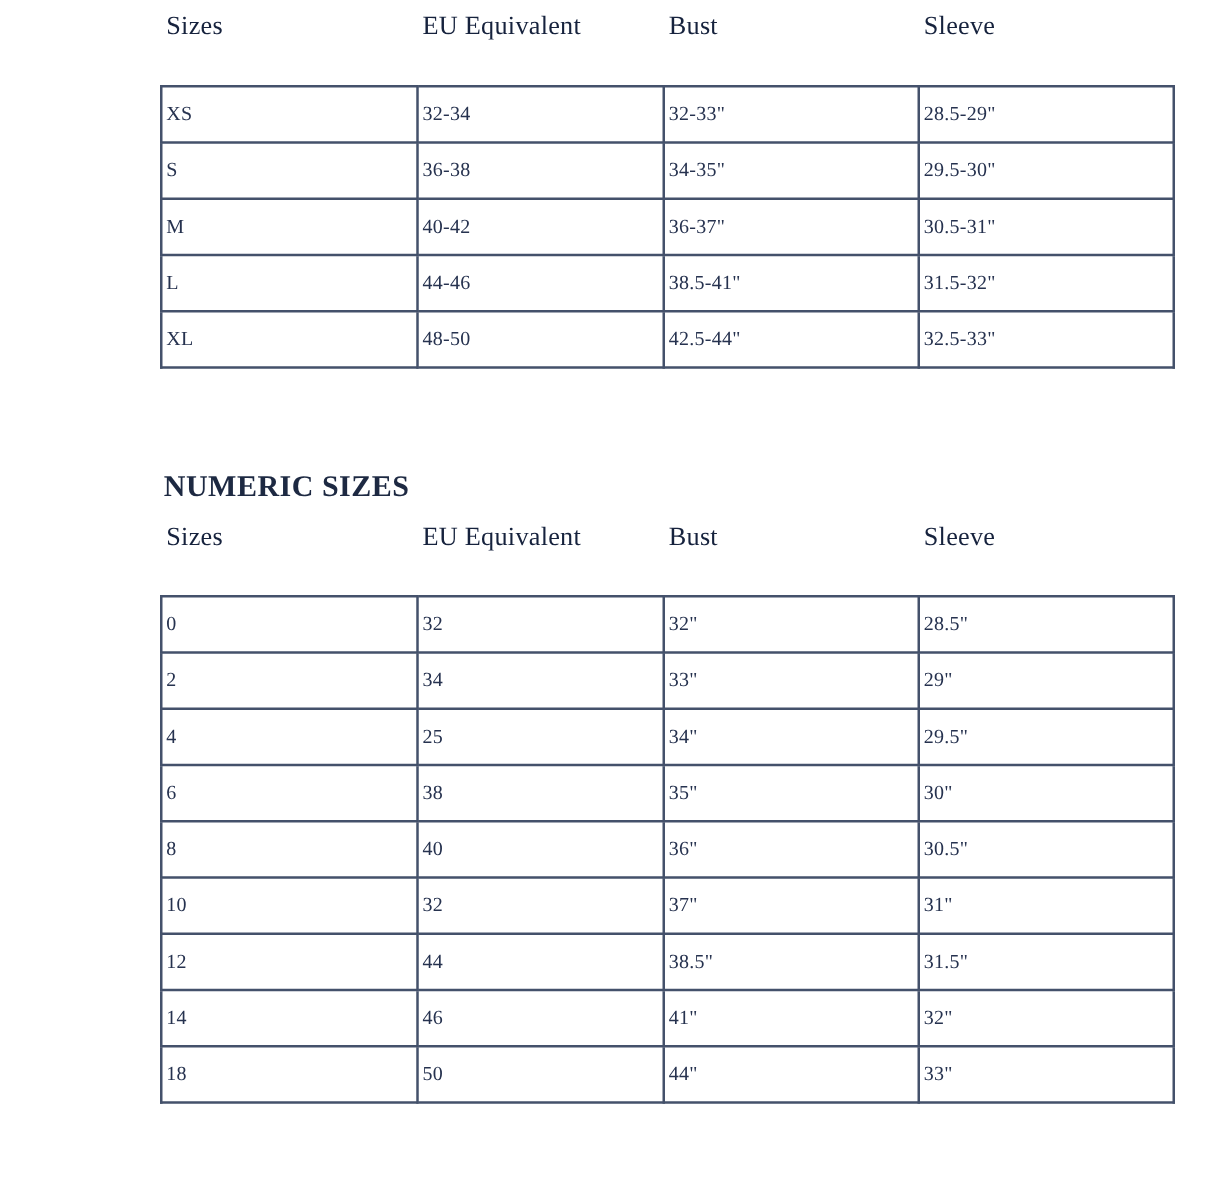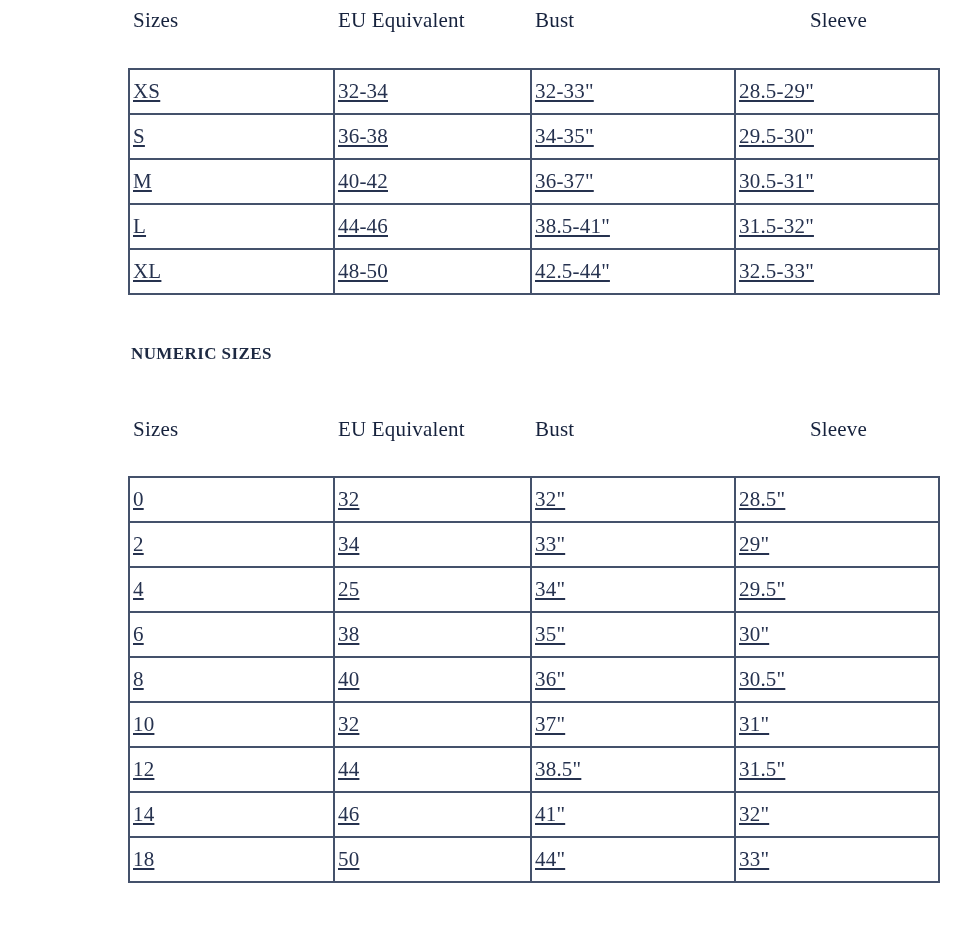--- a/index.html
+++ b/index.html
@@ -27,34 +27,33 @@
     color: #16223d;
   }
   .col-headers .col-h {
     box-sizing: border-box;
     padding-left: 5px;
     letter-spacing: 0.2px;
   }
   .col-headers .col-h:nth-child(1) { width: 205px; }
   .col-headers .col-h:nth-child(2) { width: 197px; }
   .col-headers .col-h:nth-child(3) { width: 204px; }
-  .col-headers .col-h:nth-child(4) { width: 204px; text-align: center; }
+  .col-headers .col-h:nth-child(4) { width: 204px; }
   .headers-letter { top: 8px; }
   .headers-numeric { top: 417px; }
 
   
   table.size-table {
     position: absolute;
     left: 128px;
     width: 810px;
     border-collapse: collapse;
     table-layout: fixed;
-    font-size: 21px;
+    font-size: 16px;
     color: #26324f;
-    text-decoration: underline;
   }
   .table-letter  { top: 68px; }
   .table-numeric { top: 476px; }
   table.size-table td {
     box-sizing: border-box;
     border: 2px solid #44516b;
     height: 45px;
     padding: 0 0 0 3px;
     vertical-align: middle;
     line-height: 1;
@@ -64,22 +63,22 @@
   }
   table.size-table col:nth-child(1) { width: 205px; }
   table.size-table col:nth-child(2) { width: 197px; }
   table.size-table col:nth-child(3) { width: 204px; }
   table.size-table col:nth-child(4) { width: 204px; }
 
   
   .section-heading {
     position: absolute;
     left: 131px;
-    top: 344px;
-    font-size: 17px;
+    top: 377px;
+    font-size: 24px;
     font-weight: bold;
     letter-spacing: 0.4px;
     color: #1d2942;
   }
 </style>
 </head>
 <body>
 
 <div class="sheet">
 

